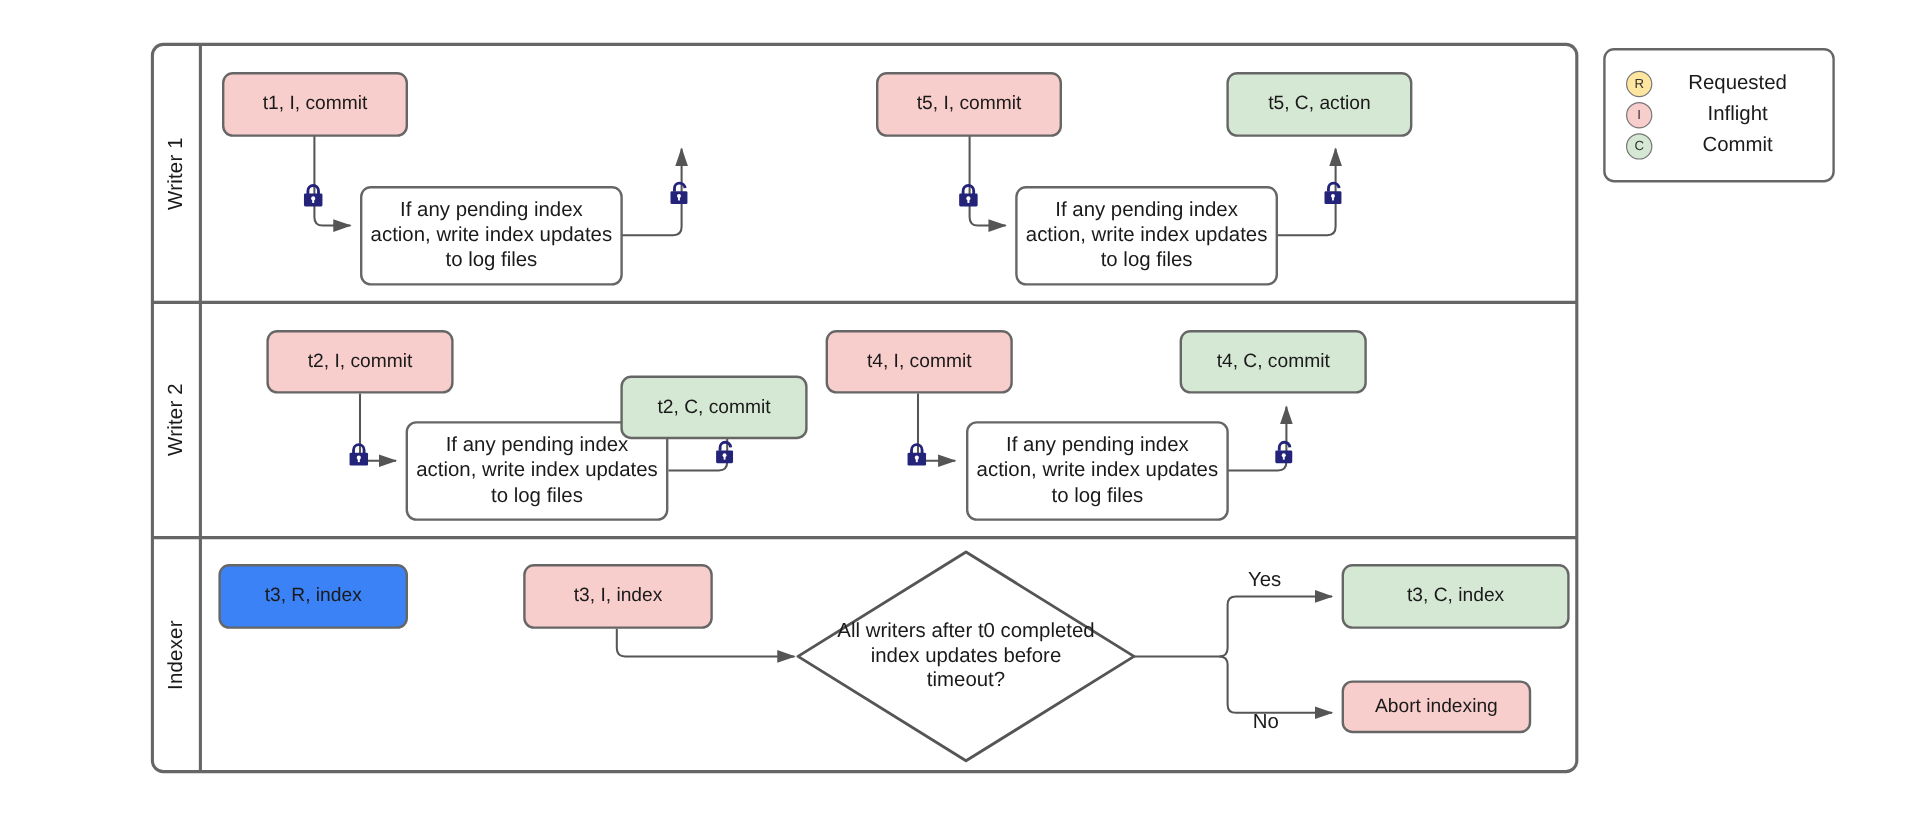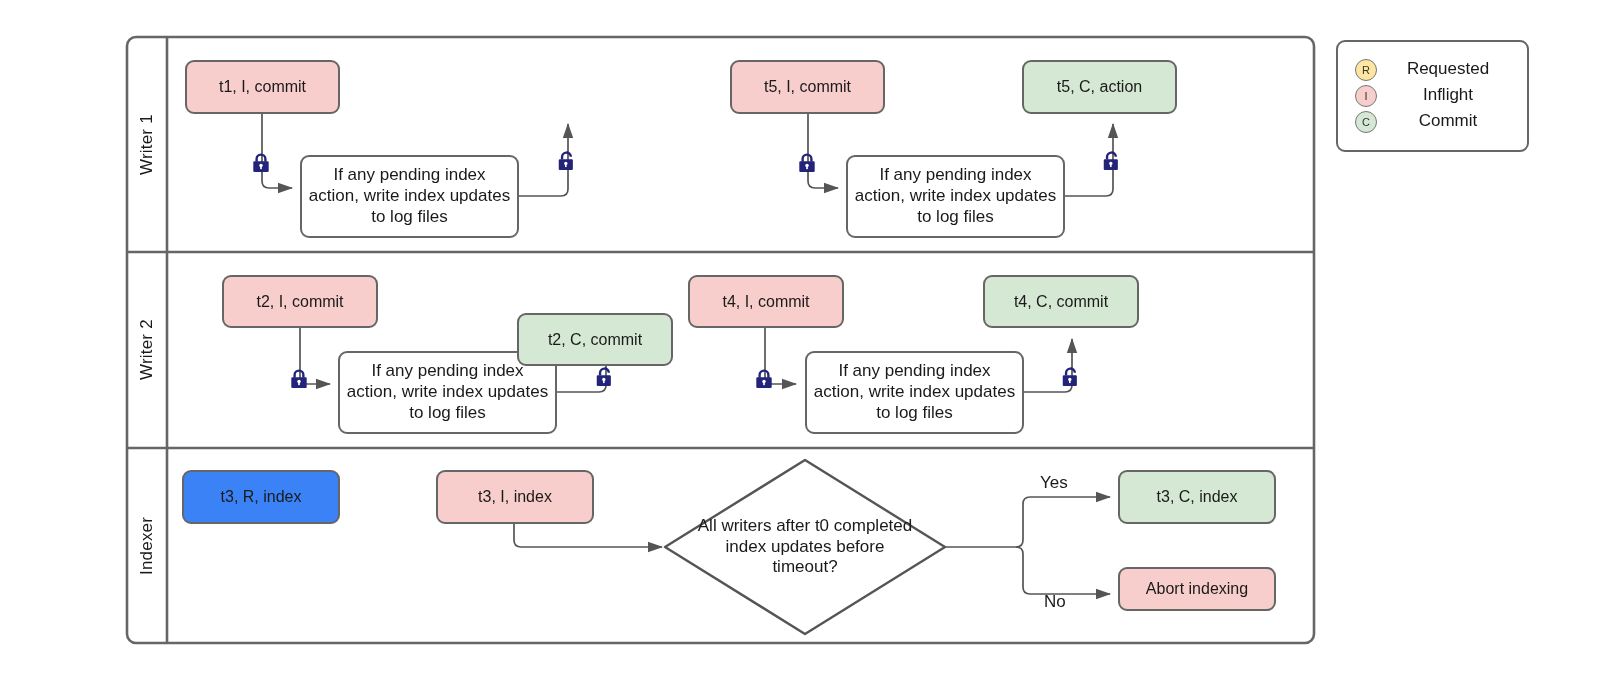--- a/index.html
+++ b/index.html
@@ -193,21 +193,21 @@
 
     <div class="node pink" style="left:436px;top:470px;width:158px;height:54px;">t3, I, index</div>
 
     <div style="position:absolute;left:692px;top:505px;width:226px;height:84px;
                 display:flex;align-items:center;justify-content:center;text-align:center;
                 font-size:17px;line-height:1.22;color:#1a1a1a;">All writers after t0 completed index updates before timeout?</div>
 
     <div class="edge-label" style="left:1040px;top:473px;">Yes</div>
     <div class="edge-label" style="left:1044px;top:592px;">No</div>
 
-    <div class="node green" style="left:1118px;top:470px;width:158px;height:54px;">t3, C, index</div>
+    <div class="node green" style="left:1118px;top:470px;width:190px;height:54px;">t3, C, index</div>
 
     <div class="node pink" style="left:1118px;top:567px;width:158px;height:44px;">Abort indexing</div>
 
     <div class="legend">
       <div class="legend-row" style="top:15px;">
         <div class="legend-badge r" style="top:2px;">R</div>
         <div class="legend-text" style="top:2px;">Requested</div>
       </div>
       <div class="legend-row" style="top:41px;">
         <div class="legend-badge i" style="top:2px;">I</div>

